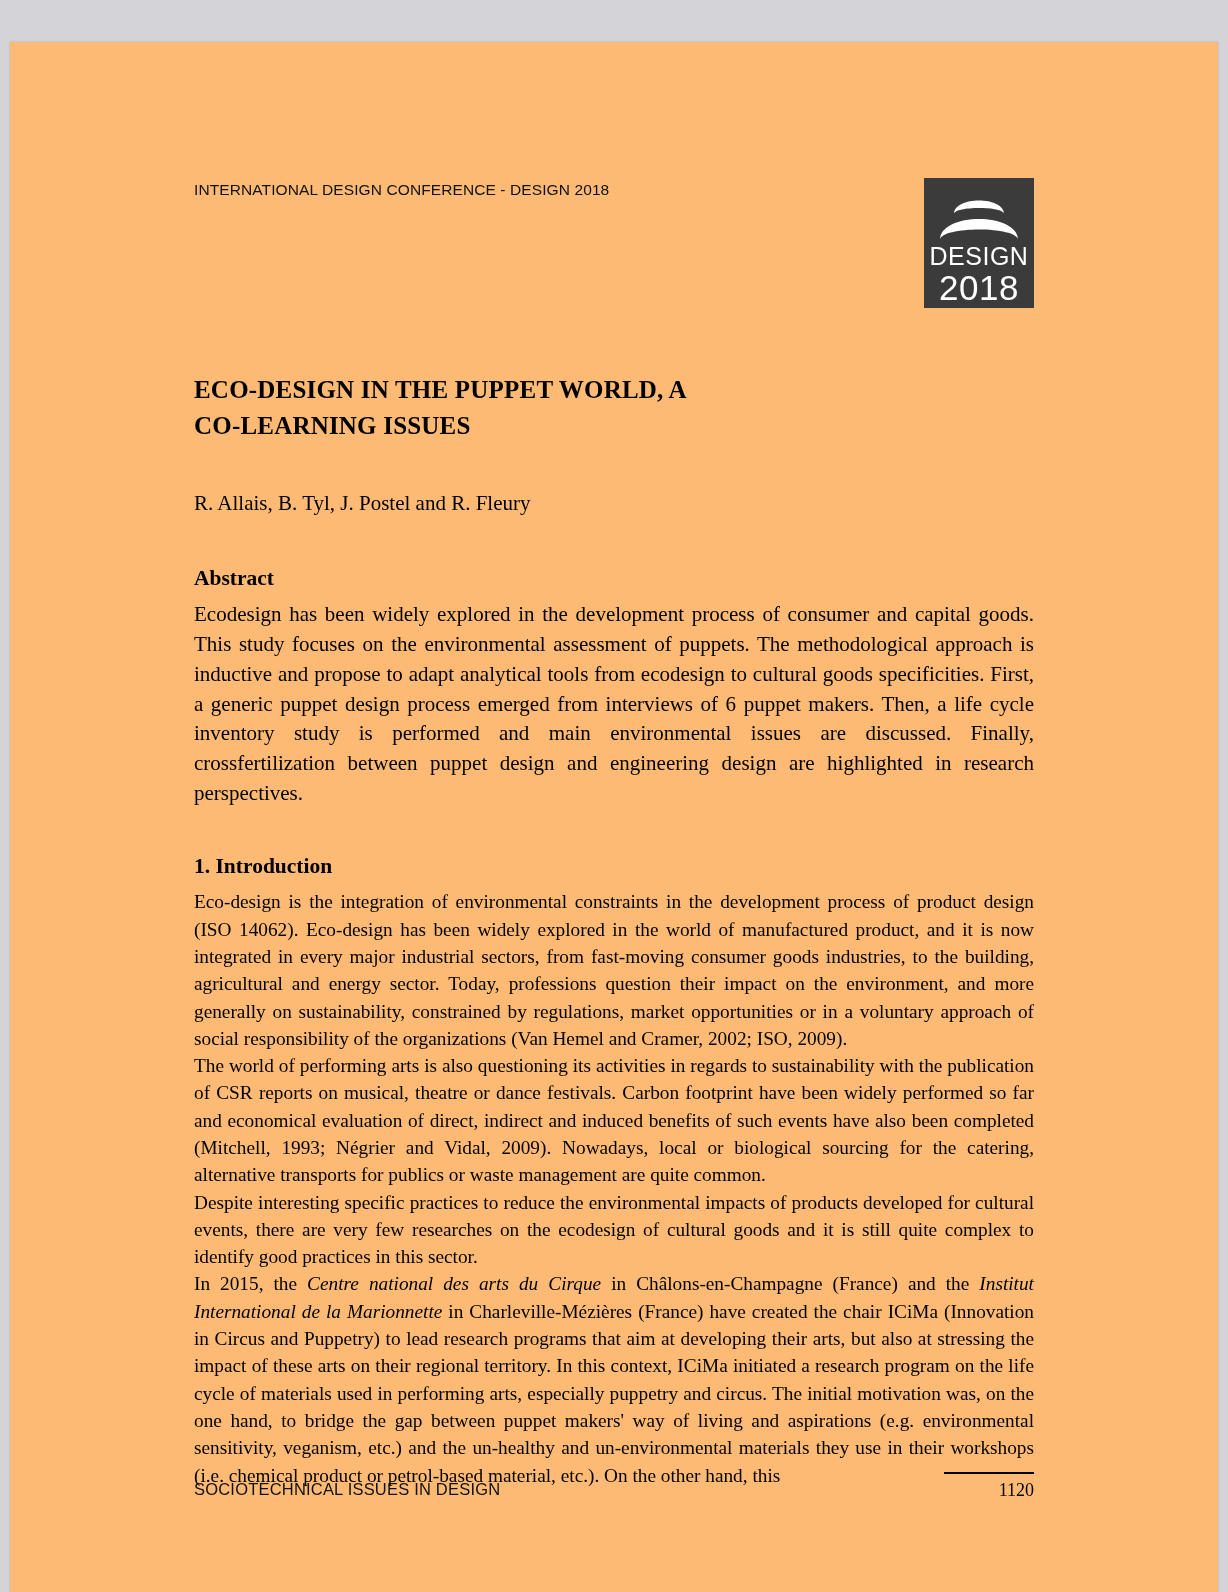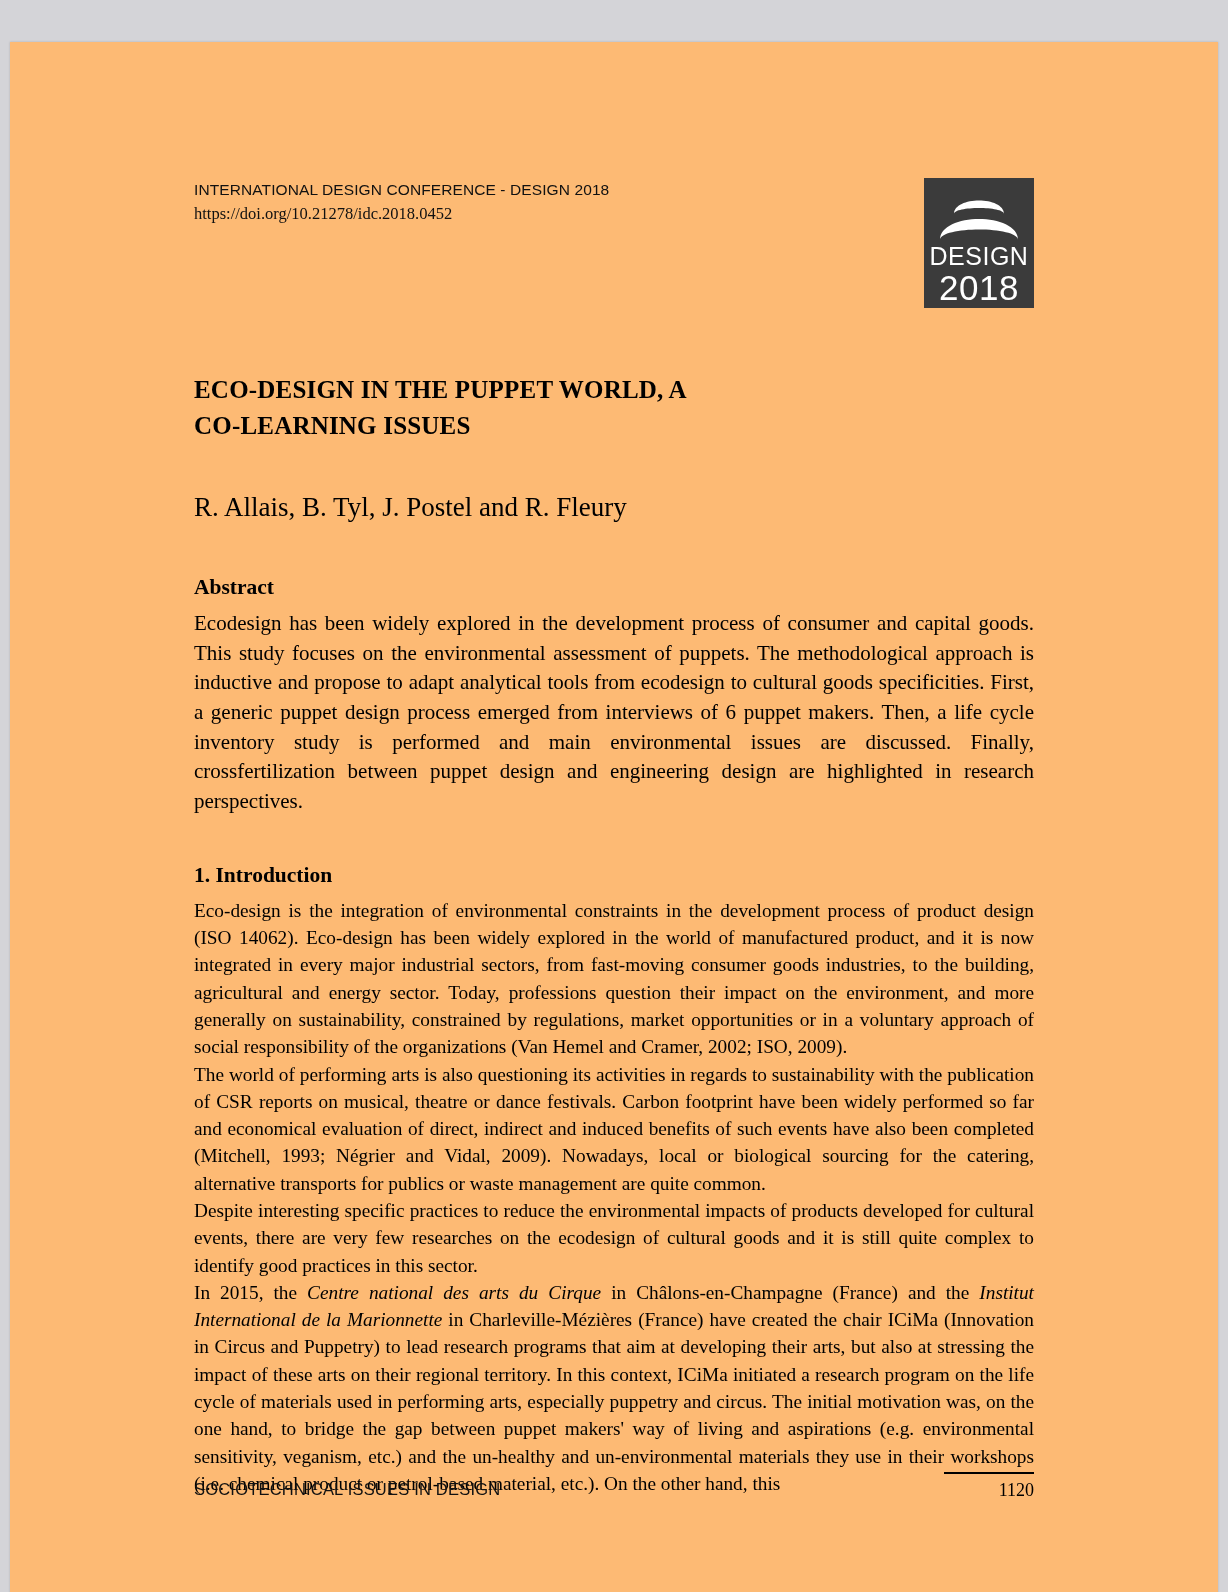--- a/index.html
+++ b/index.html
@@ -98,21 +98,21 @@
     font-size: 25px;
     font-weight: bold;
     line-height: 1.42;
     color: #000000;
     letter-spacing: 0.2px;
   }
 
   
   .authors {
     margin-top: 46px;
-    font-size: 27px;
+    font-size: 21px;
     line-height: 1.4;
     color: #000000;
   }
 
   
   .heading {
     font-size: 21.5px;
     font-weight: bold;
     color: #000000;
   }
@@ -187,21 +187,20 @@
 </style>
 </head>
 <body>
 
 <div class="page">
 
   <div class="content">
 
     <div class="header-row">
       <div class="header-text">INTERNATIONAL DESIGN CONFERENCE - DESIGN 2018</div>
-      <div class="header-doi">https://doi.org/10.21278/idc.2018.0452</div>
 
       <div class="logo">
         <svg class="logo-arcs" viewBox="0 0 110 62" xmlns="http://www.w3.org/2000/svg">
           <path d="M 30 28 C 30 10, 80 10, 80 28 C 80 20, 30 20, 30 28 Z" fill="#ffffff"></path>
           <path d="M 16 54 C 16 26, 94 26, 94 54 C 94 40, 16 40, 16 54 Z" fill="#ffffff"></path>
         </svg>
         <div class="logo-wordmark">
           <span class="logo-design">DESIGN</span>
           <span class="logo-year">2018</span>
         </div>

